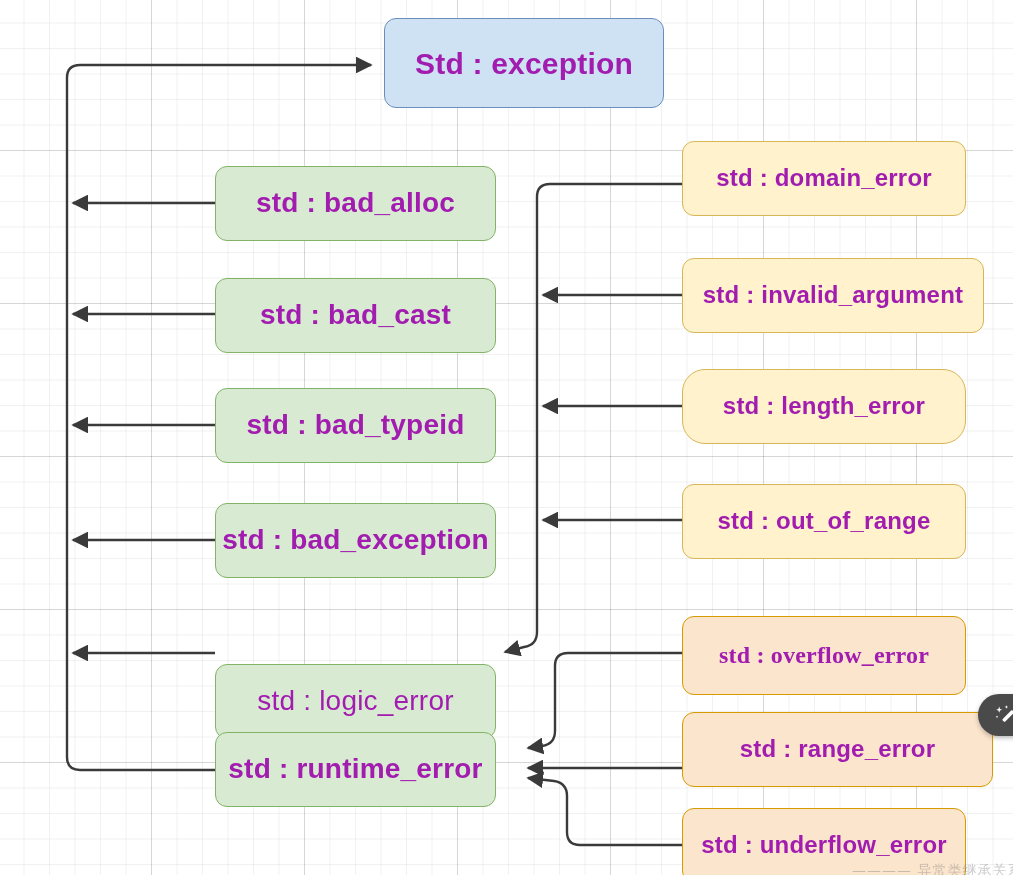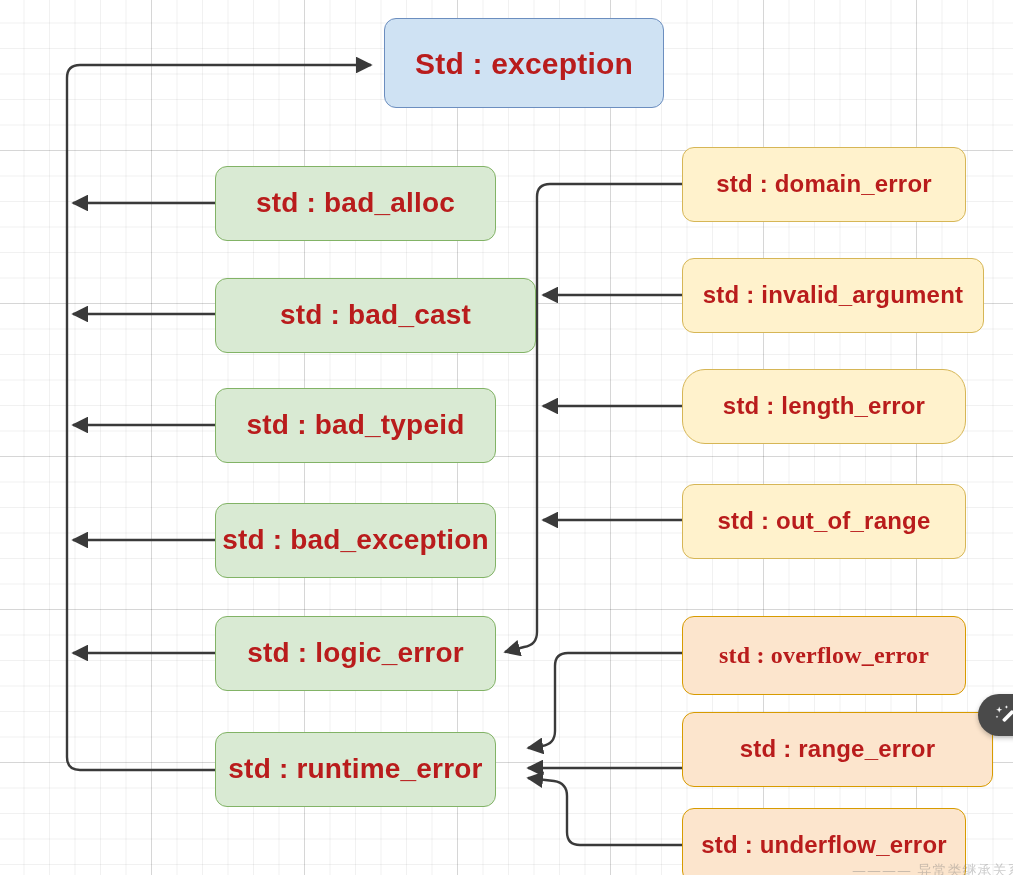--- a/index.html
+++ b/index.html
@@ -35,38 +35,39 @@
   }
   .node {
     position: absolute;
     box-sizing: border-box;
     border-radius: 12px;
     display: flex;
     align-items: center;
     justify-content: center;
     text-align: center;
     font-weight: bold;
-    color: #b91c1c;
+    color: #a21caf;
     letter-spacing: 0.2px;
     line-height: 1.1;
     padding: 4px 6px;
     overflow: hidden;
   }
   .node-root {
     background: #cfe2f3;
     border: 1.6px solid #6c8ebf;
     font-size: 30px;
   }
   .node-green {
     background: #d9ead3;
     border: 1.6px solid #82b366;
     font-size: 28px;
   }
   .node-green.lighter {
-    font-weight: 700;
+    font-weight: 400;
+    margin-top: 48px;
   }
   .node-yellow {
     background: #fff2cc;
     border: 1.8px solid #d6b656;
     font-size: 24px;
   }
   .node-orange {
     background: #fce5cd;
     border: 1.8px solid #d79b00;
     font-size: 24px;
@@ -123,41 +124,41 @@
   </svg>
 
   <div class="node node-root" style="left:384px; top:18px; width:280px; height:90px;">
     <span>Std : exception</span>
   </div>
 
   <div class="node node-green" style="left:215px; top:166px; width:281px; height:75px;">
     <span>std : bad_alloc</span>
   </div>
 
-  <div class="node node-green" style="left:215px; top:278px; width:321px; height:75px;">
+  <div class="node node-green" style="left:215px; top:278px; width:281px; height:75px;">
     <span>std : bad_cast</span>
   </div>
 
   <div class="node node-green" style="left:215px; top:388px; width:281px; height:75px;">
     <span>std : bad_typeid</span>
   </div>
 
   <div class="node node-green" style="left:215px; top:503px; width:281px; height:75px;">
     <span>std : bad_exception</span>
   </div>
 
   <div class="node node-green lighter" style="left:215px; top:616px; width:281px; height:75px;">
     <span>std : logic_error</span>
   </div>
 
   <div class="node node-green" style="left:215px; top:732px; width:281px; height:75px;">
     <span>std : runtime_error</span>
   </div>
 
-  <div class="node node-yellow" style="left:682px; top:147px; width:284px; height:75px;">
+  <div class="node node-yellow" style="left:682px; top:141px; width:284px; height:75px;">
     <span>std : domain_error</span>
   </div>
 
   <div class="node node-yellow" style="left:682px; top:258px; width:302px; height:75px;">
     <span>std : invalid_argument</span>
   </div>
 
   <div class="node node-yellow" style="left:682px; top:369px; width:284px; height:75px;border-radius:23px;">
     <span>std : length_error</span>
   </div>

